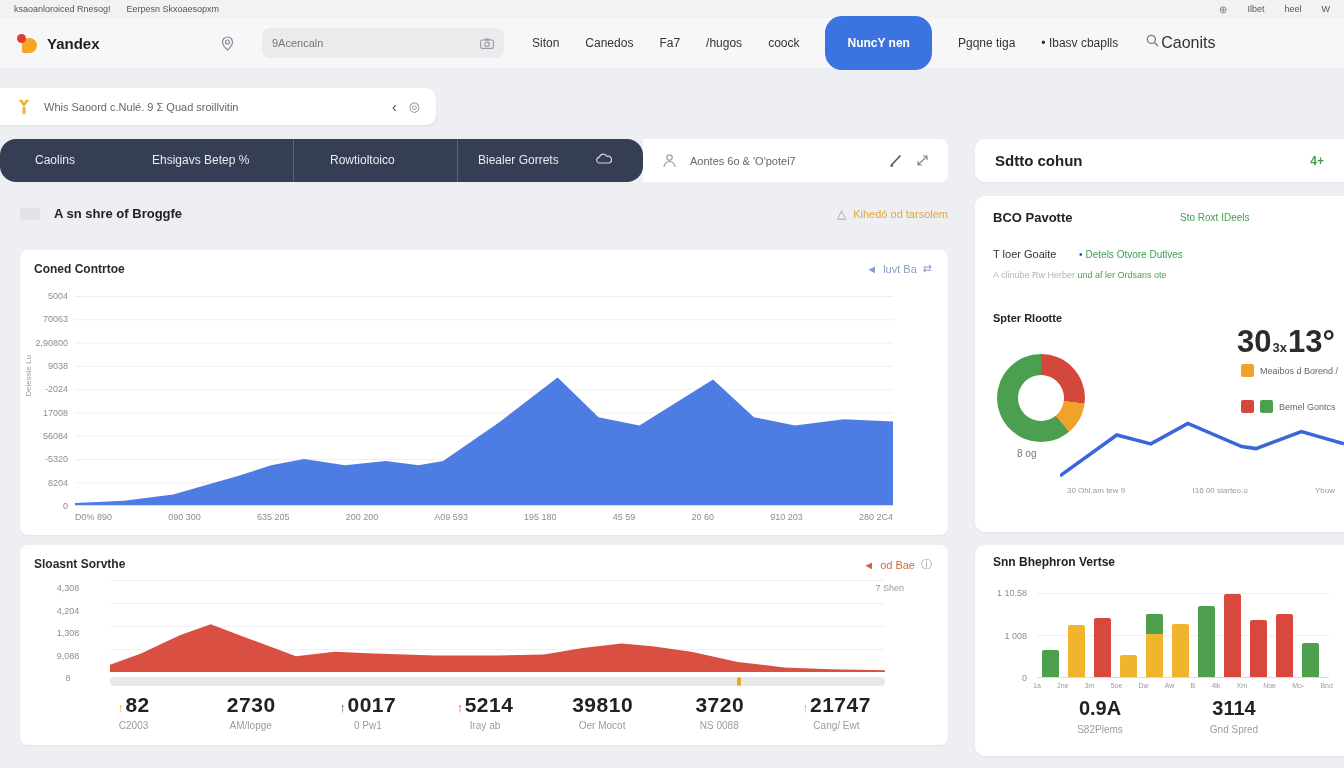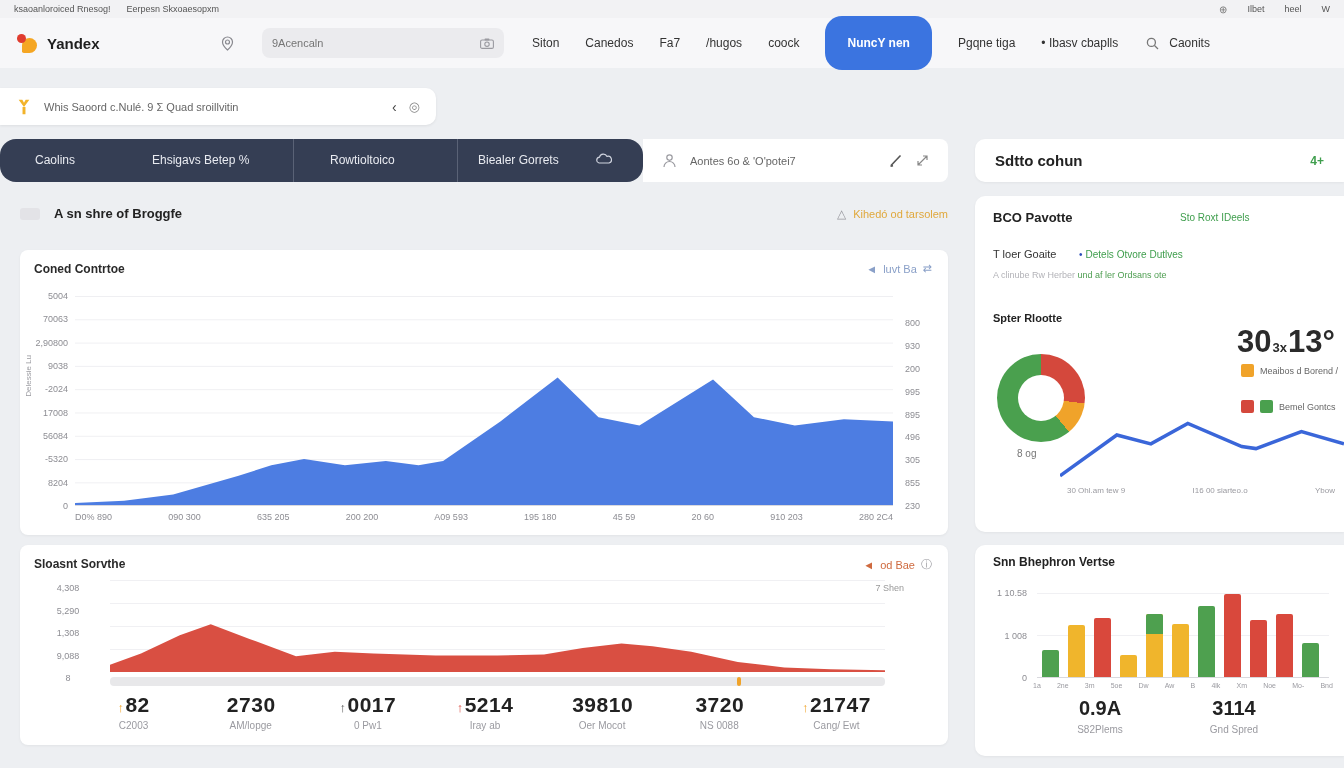--- a/index.html
+++ b/index.html
@@ -27,21 +27,21 @@
   .searchbox { width:242px; height:30px; background:#ebebee; border-radius:8px;
             display:flex; align-items:center; padding:0 10px; gap:8px; }
   .searchbox input { flex:1; border:none; background:transparent; outline:none; font-size:11px; color:#666;
             font-family:"Liberation Sans", sans-serif; }
   .nav { display:flex; gap:26px; margin-left:28px; font-size:12px; color:#333; }
   .nav-item { cursor:pointer; white-space:nowrap; }
   .cta { margin-left:26px; background:#3b74e0; color:#fff; border:none; border-radius:17px;
          padding:20px 22px; font-size:12px; font-weight:bold; font-family:"Liberation Sans", sans-serif;
          cursor:pointer; white-space:nowrap; }
   .hlink { margin-left:26px; font-size:12px; color:#333; white-space:nowrap; }
-  .search-link { margin-left:28px; display:flex; align-items:center; gap:10px; font-size:12px; color:#333; }
+  .search-link { margin-left:28px; display:flex; align-items:flex-start; gap:2px; font-size:16px; color:#333; }
 
   
   .counter { position:absolute; top:88px; left:0; width:436px; height:37px; background:#fff;
              border-radius:0 10px 10px 0; box-shadow:0 1px 3px rgba(0,0,0,.07);
              display:flex; align-items:center; padding:0 16px; gap:12px; }
   .counter-label { font-size:11px; color:#666; flex:1; white-space:nowrap; overflow:hidden; }
   .counter-chevron { color:#444; font-size:14px; }
   .counter-target { color:#888; font-size:13px; border:0; }
 
   
@@ -269,32 +269,20 @@
         <span>56084</span>
         <span>-5320</span>
         <span>8204</span>
         <span>0</span>
       </div>
     <div class="plot1">
       <svg viewBox="0 0 100 100" preserveAspectRatio="none">
           <polygon points="0,99 6,98 12,95 20,86 24,81 28,78 33,81 38,79 42,81 45,79 52,60 59,39 64,58 69,62 78,40 83,58 88,62 94,59 100,60 100,100 0,100" fill="#4d7de2"></polygon>
         </svg>
     </div>
-    <div class="ylab yr1">
-
-    <span>800</span>
-        <span>930</span>
-        <span>200</span>
-        <span>995</span>
-        <span>895</span>
-        <span>496</span>
-        <span>305</span>
-        <span>855</span>
-        <span>230</span>
-      </div>
     <div class="xlab x1">
 
     <span>D0% 890</span>
         <span>090 300</span>
         <span>635 205</span>
         <span>200 200</span>
         <span>A09 593</span>
         <span>195 180</span>
         <span>45 59</span>
         <span>20 60</span>
@@ -307,21 +295,21 @@
     <span class="card-title">Sloasnt Sorvthe</span>
     <span class="card-link">
       <span>◄</span>
       <span>od Bae</span>
       <span style="color:#9a9aa0">ⓘ</span>
     </span>
     <span class="note2">7 Shen</span>
     <div class="ylab yl2">
 
     <span>4,308</span>
-        <span>5,290</span>
+        <span>4,204</span>
         <span>1,308</span>
         <span>9,088</span>
         <span>8</span>
       </div>
     <div class="plot2">
       <svg viewBox="0 0 100 100" preserveAspectRatio="none">
           <polygon points="0,92 4,80 9,60 13,48 18,64 24,83 29,78 34,80 42,82 50,82 56,81 61,74 66,69 70,72 75,78 81,89 87,95 93,97 100,98 100,100 0,100" fill="#d94f42"></polygon>
         </svg>
     </div>
     <div class="scrollbar">

